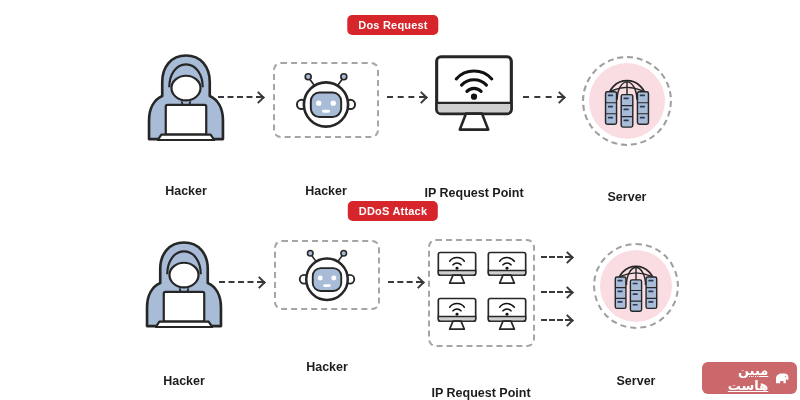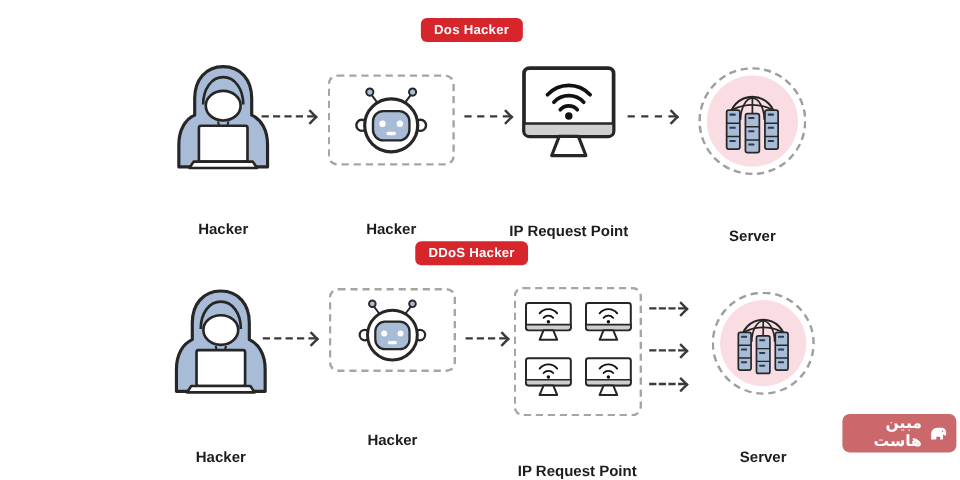--- a/index.html
+++ b/index.html
@@ -119,21 +119,21 @@
 
     <symbol id="sym-elephant" viewBox="0 0 24 24">
       <path d="M3,20 v-7 c0,-4.5 3.5,-8 8,-8 h5 c3.5,0 6,2.5 6,6 v2.5 c0,1.2 -1.3,1.8 -2.3,1.1 L18,13.5 V20 h-3.5 v-3.5 h-5 V20 Z" fill="#ffffff"></path>
       <circle cx="17.5" cy="9.5" r="1" fill="#ca686c"></circle>
     </symbol>
   </defs>
 </svg>
 
 <div id="canvas">
 
-  <div class="badge" style="left:393px;top:15px;">Dos Hacker</div>
+  <div class="badge" style="left:393px;top:15px;">Dos Request</div>
 
   <svg style="position:absolute;left:142px;top:50px;" width="88" height="99">
       <use href="#sym-hacker"></use>
     </svg>
   <div class="node-label" style="left:186px;top:150px;">Hacker</div>
 
   <div class="arrow" style="left:218px;top:96px;width:44px;"></div>
 
   <div class="dashed-box" style="left:273px;top:62px;width:106px;height:76px;">
     <svg width="66" height="61">
@@ -153,21 +153,21 @@
 
   <div class="server-node" style="left:582px;top:56px;width:90px;height:90px;">
     <div class="pink" style="width:76px;height:76px;">
       <svg width="58" height="58">
           <use href="#sym-server"></use>
         </svg>
     </div>
   </div>
   <div class="node-label" style="left:627px;top:156px;">Server</div>
 
-  <div class="badge" style="left:393px;top:201px;">DDoS Hacker</div>
+  <div class="badge" style="left:393px;top:201px;">DDoS Attack</div>
 
   <svg style="position:absolute;left:140px;top:237px;" width="88" height="99">
       <use href="#sym-hacker"></use>
     </svg>
   <div class="node-label" style="left:184px;top:340px;">Hacker</div>
 
   <div class="arrow" style="left:219px;top:281px;width:44px;"></div>
 
   <div class="dashed-box" style="left:274px;top:240px;width:106px;height:70px;">
     <svg width="62" height="57">
@@ -202,20 +202,20 @@
 
   <div class="server-node" style="left:593px;top:243px;width:86px;height:86px;">
     <div class="pink" style="width:72px;height:72px;">
       <svg width="56" height="56">
           <use href="#sym-server"></use>
         </svg>
     </div>
   </div>
   <div class="node-label" style="left:636px;top:340px;">Server</div>
 
-  <div class="watermark" style="left:702px;top:345px;width:95px;height:32px;">
+  <div class="watermark" style="left:702px;top:362px;width:95px;height:32px;text-decoration:underline;">
     <svg width="20" height="20">
         <use href="#sym-elephant"></use>
       </svg>
     <span>مبین هاست</span>
   </div>
 
 </div>
 
 </body></html>

